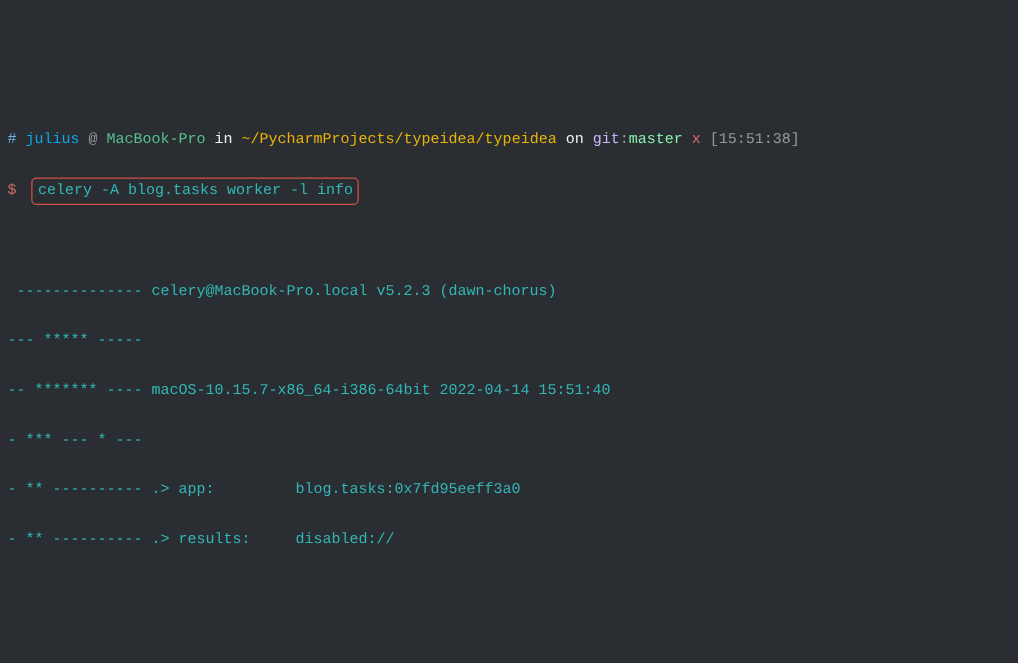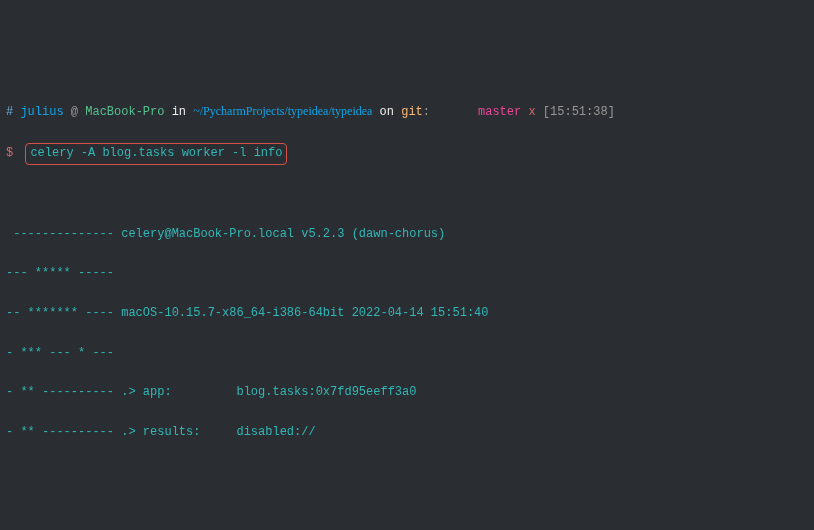--- a/index.html
+++ b/index.html
@@ -14,25 +14,25 @@
     overflow:hidden;
     padding:3px 6px;
     white-space:pre;
   }
   .prompt-line { }
   .hash { color:#6cb0e0; }
   .user  { color:#0ea5e9; }
   .at    { color:#979797; }
   .host  { color:#56c18d;text-align:center; }
   .in    { color:#f0f0f0; }
-  .path  { color:#0ea5e9;font-family:Liberation Serif, serif; }
+  .path  { color:#eab308; }
   .on    { color:#f0f0f0;text-align:right; }
-  .git   { color:#fdba74;margin-top:28px; }
+  .git   { color:#c4b5fd;margin-top:28px; }
   .colon { color:#979797; }
-  .branch{ color:#ec4899;margin-left:48px; }
+  .branch{ color:#86efac; }
   .x     { color:#d46b6b; }
   .time  { color:#979797; }
   .dollar{ color:#d46b6b; }
   .cyan  { color:#32b7b7; }
   .box-red{
     display:inline-block;
     border:1.5px solid #d35149;
     border-radius:4px;
     padding:0 4px 1px 4px;
     margin-left:5px;

